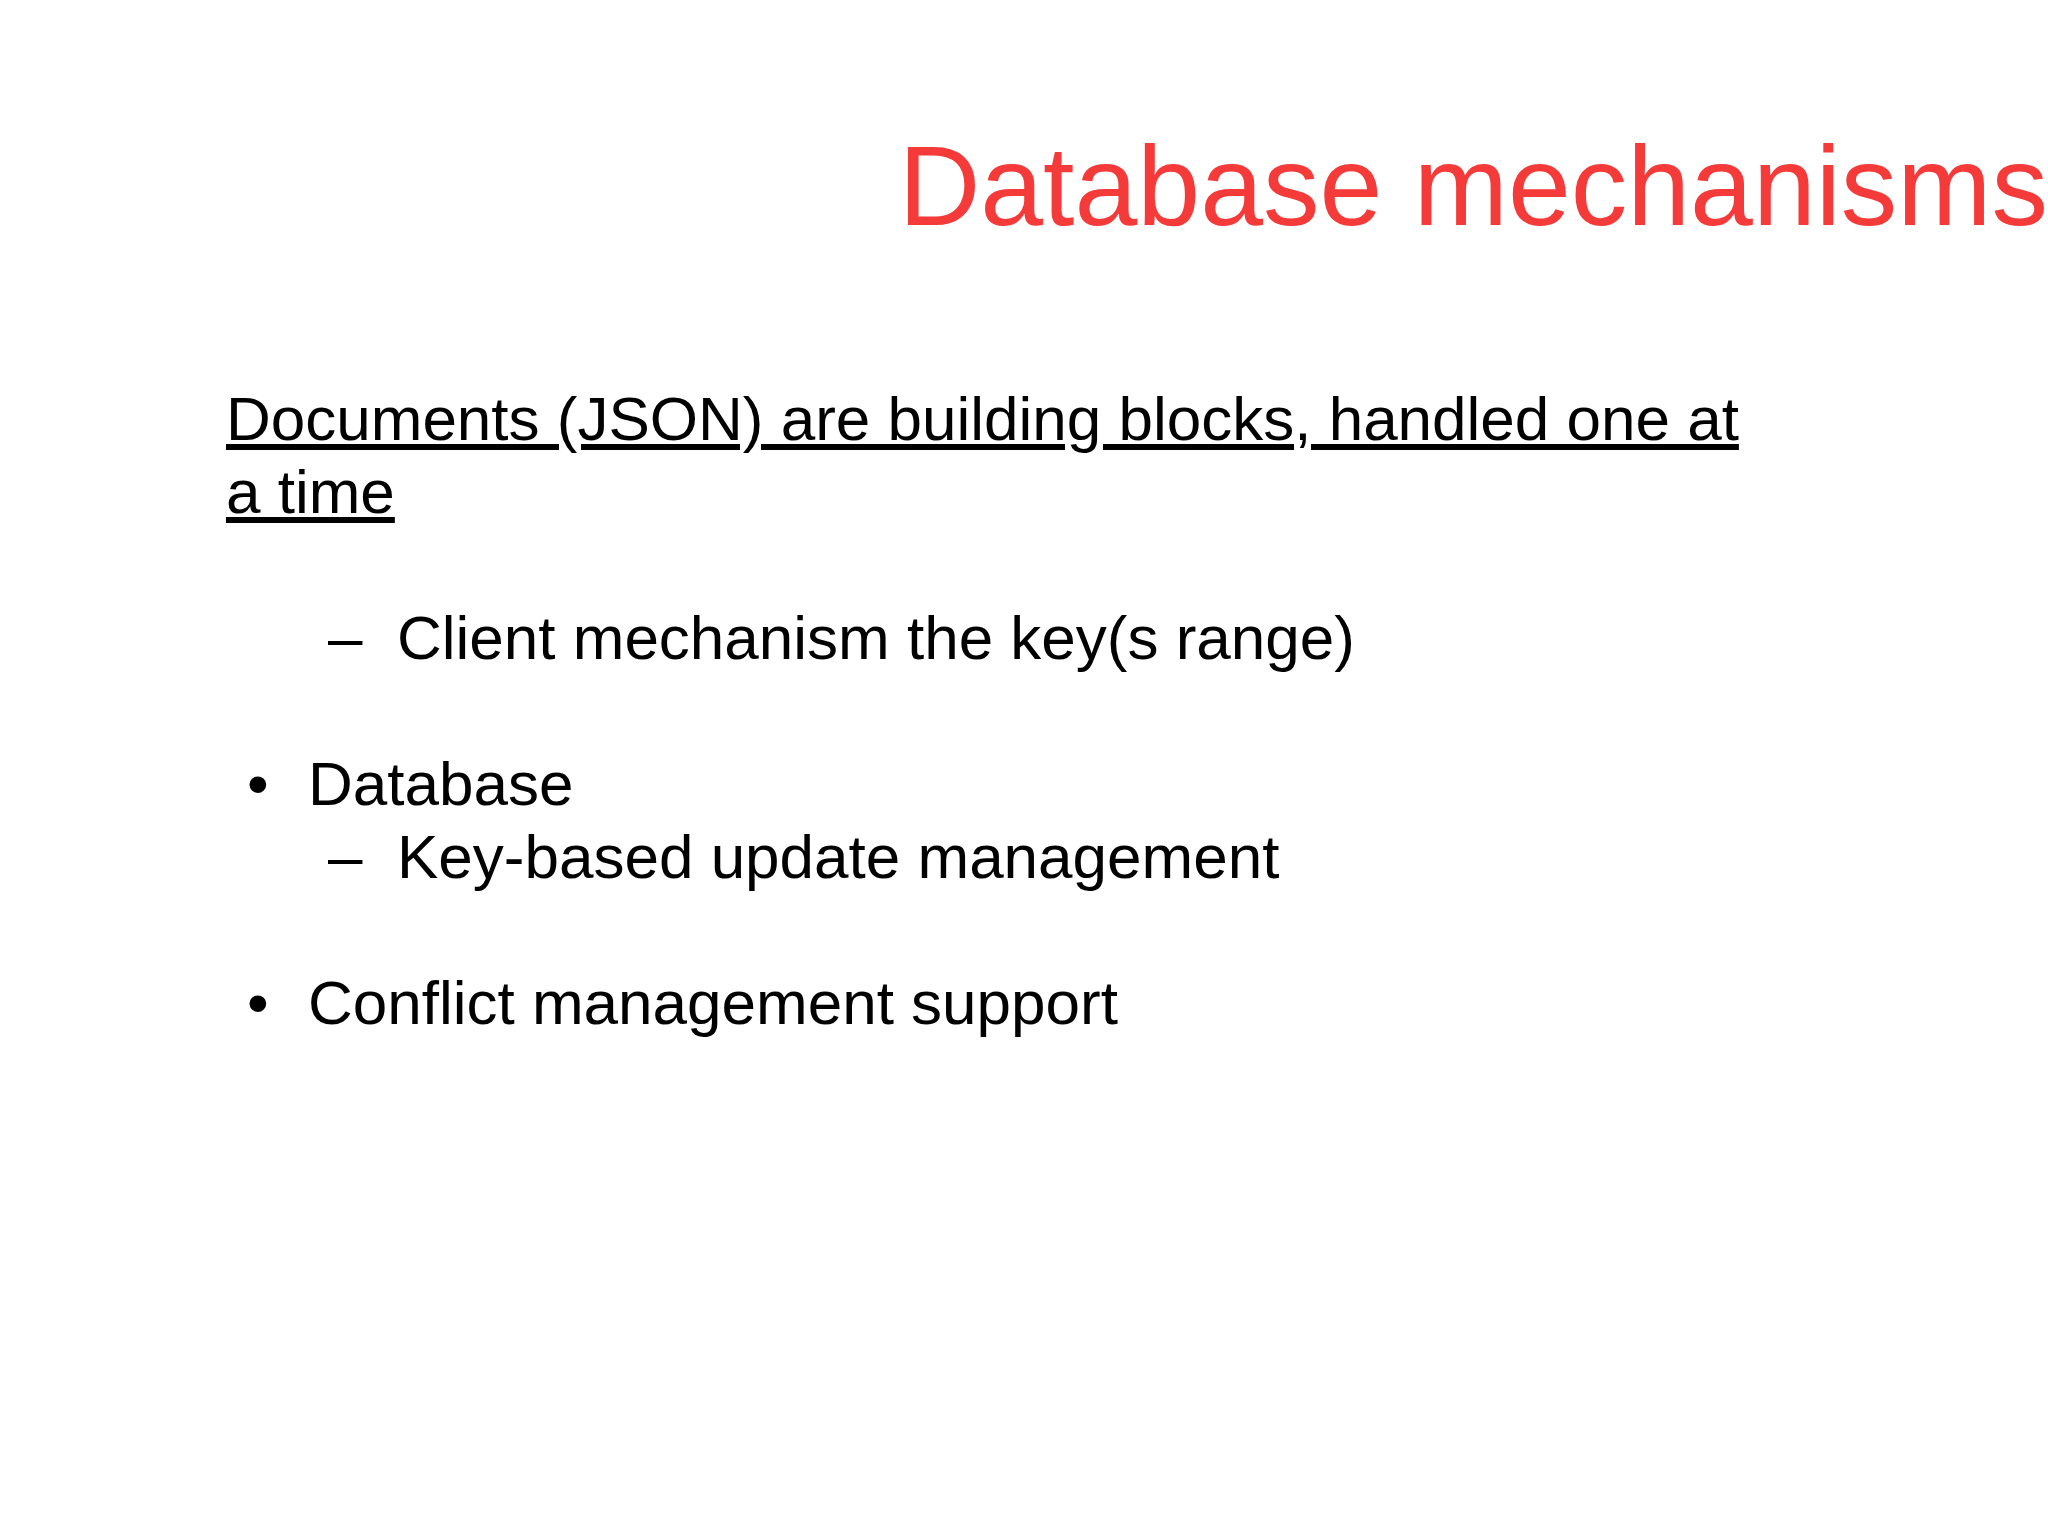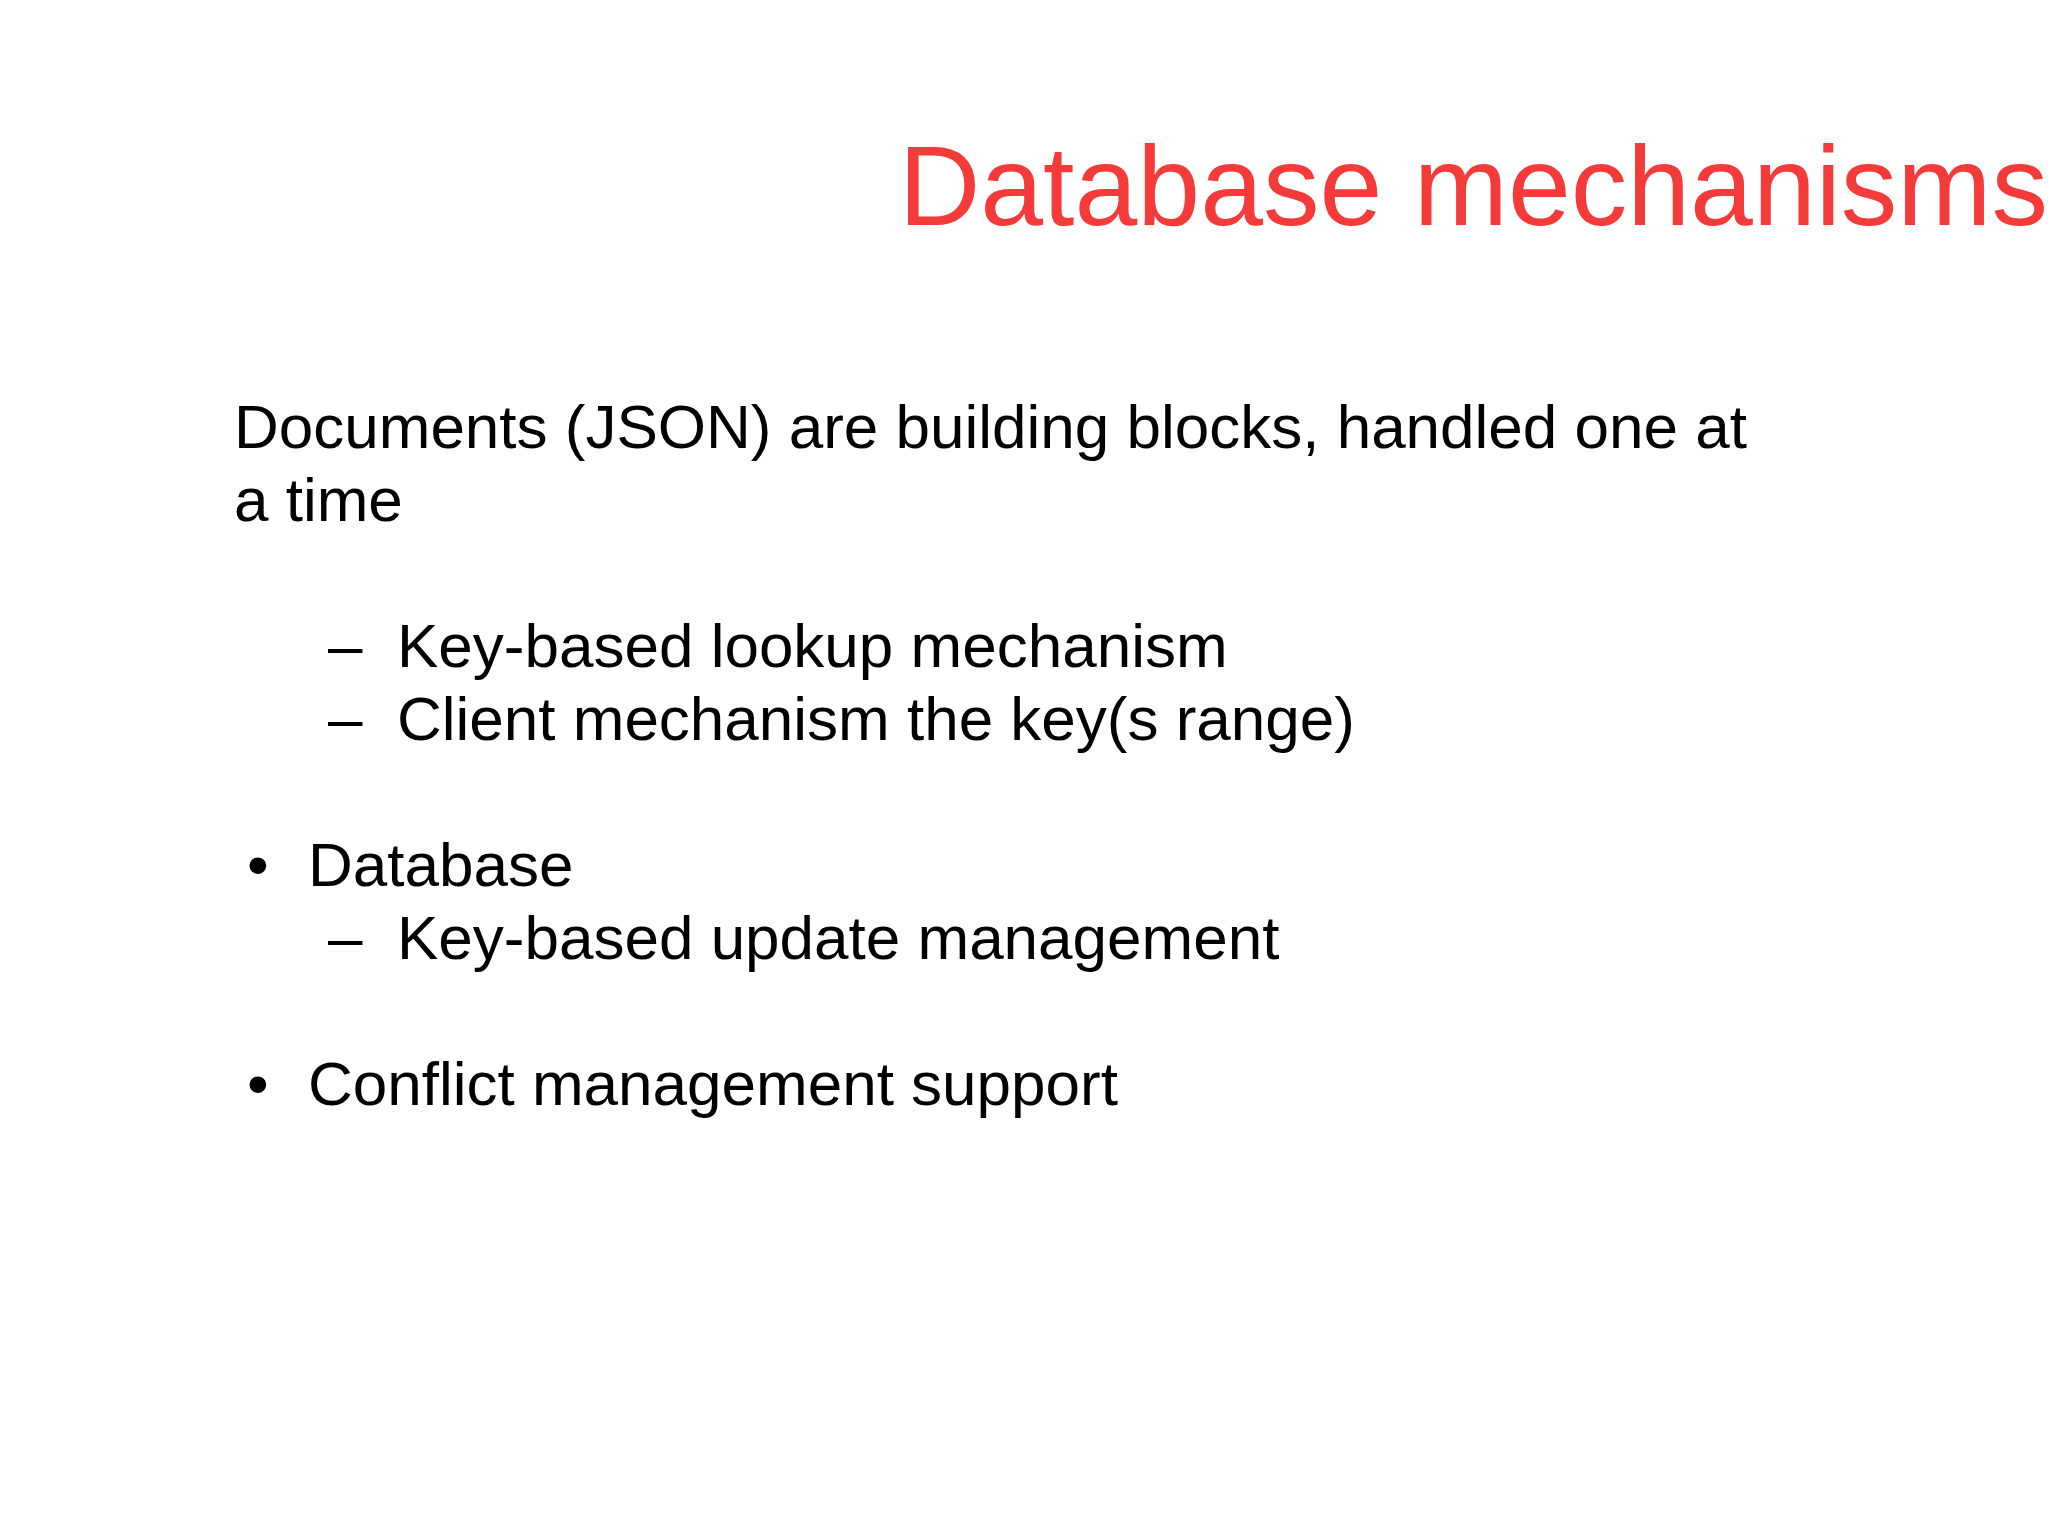--- a/index.html
+++ b/index.html
@@ -32,21 +32,22 @@
     position: absolute;
     left: 218px;
     top: 374px;
     width: 1566px;
     font-size: 62px;
     line-height: 73px;
     font-weight: 400;
     color: #000000;
   }
   .intro {
-    margin: 16px;
+    margin: 8px;
+    text-decoration: underline;
   }
   .group {
     margin-top: 73px;
   }
   .b-row, .s-row {
     white-space: nowrap;
   }
   .bullet {
     display: inline-block;
     margin-left: 29px;
@@ -64,23 +65,20 @@
 <div class="slide">
 
   <div class="title">Database mechanisms</div>
 
   <div class="content">
 
     <p class="intro">Documents (JSON) are building blocks, handled one at a time</p>
 
     <div class="group">
       <div class="s-row">
-        <span class="dash">–</span><span>Key-based lookup mechanism</span>
-      </div>
-      <div class="s-row">
         <span class="dash">–</span><span>Client mechanism the key(s range)</span>
       </div>
     </div>
 
     <div class="group">
       <div class="b-row">
         <span class="bullet">•</span><span>Database</span>
       </div>
       <div class="s-row">
         <span class="dash">–</span><span>Key-based update management</span>

